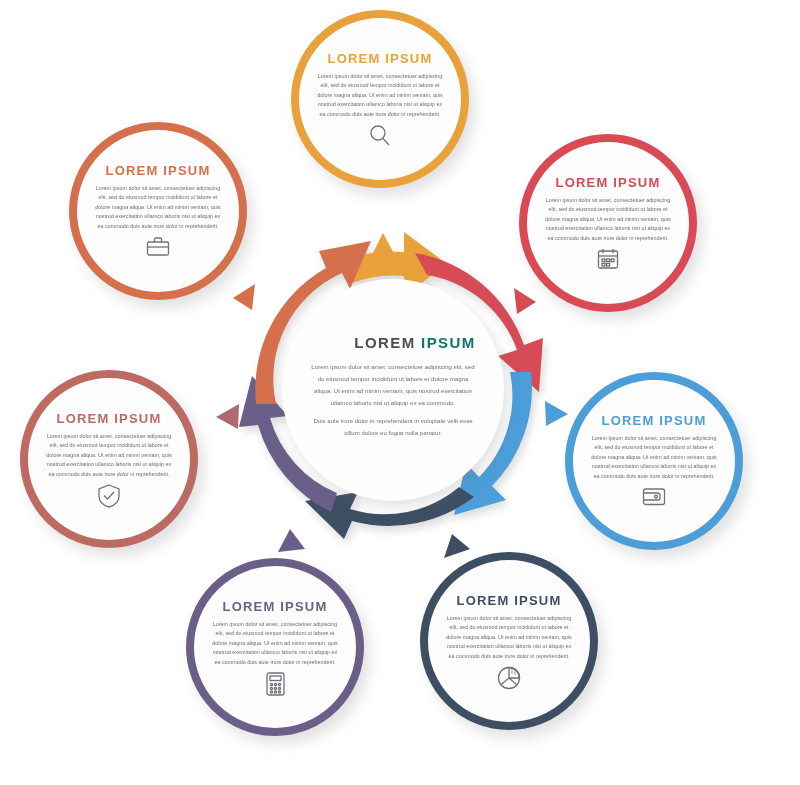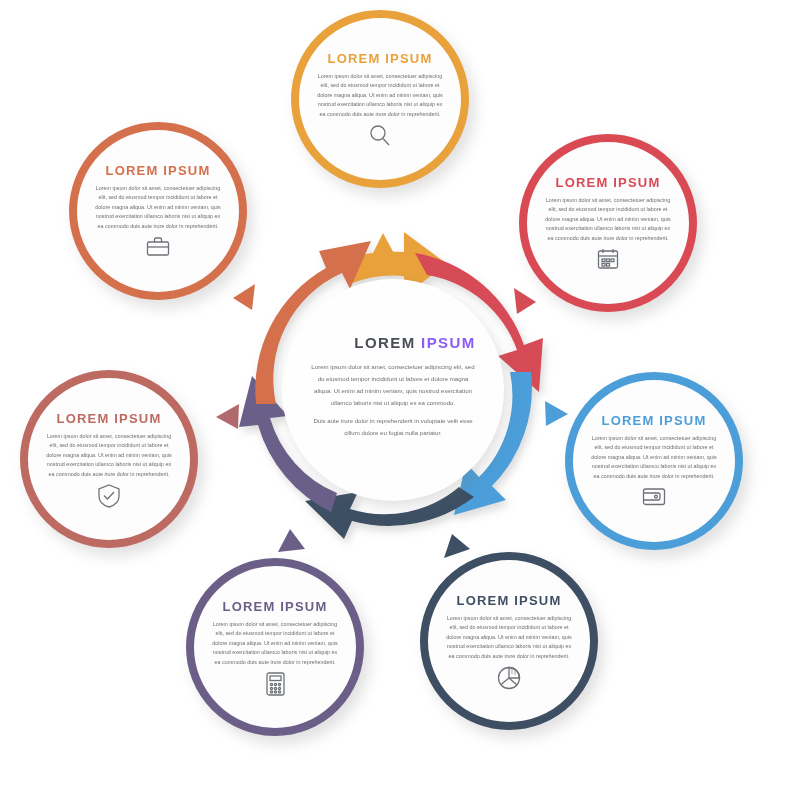--- a/index.html
+++ b/index.html
@@ -48,21 +48,21 @@
     width:222px;height:222px;
     border-radius:50%;
     background:#fefefe;
     box-shadow:4px 6px 14px rgba(120,120,120,0.22);
     display:flex;flex-direction:column;align-items:center;justify-content:center;
   }
   .center .ctitle{
     font-size:15px;font-weight:bold;letter-spacing:1.4px;margin-bottom:10px;
   }
   .center .ctitle .a{color:#4a4f57;margin-left:44px;}
-  .center .ctitle .b{color:#8b5cf6;text-align:center;}
+  .center .ctitle .b{color:#0f766e;text-align:center;}
   .center .cbody{
     font-size:6.1px;line-height:1.95;color:#6c6f75;text-align:center;padding:0 26px;
   }
   .center .cbody p{margin:0 0 7px 0;}
 
   .ring-svg{position:absolute;left:0;top:0;}
 </style>
 </head>
 <body>
 

